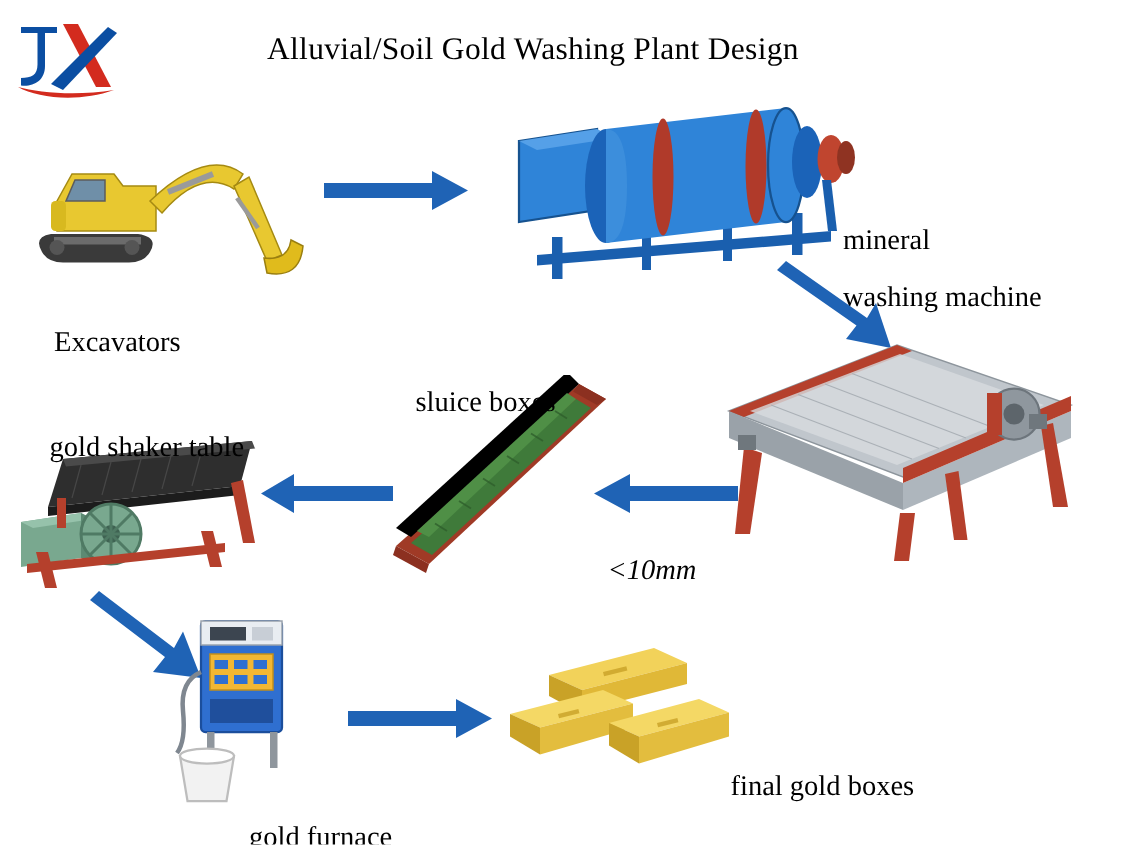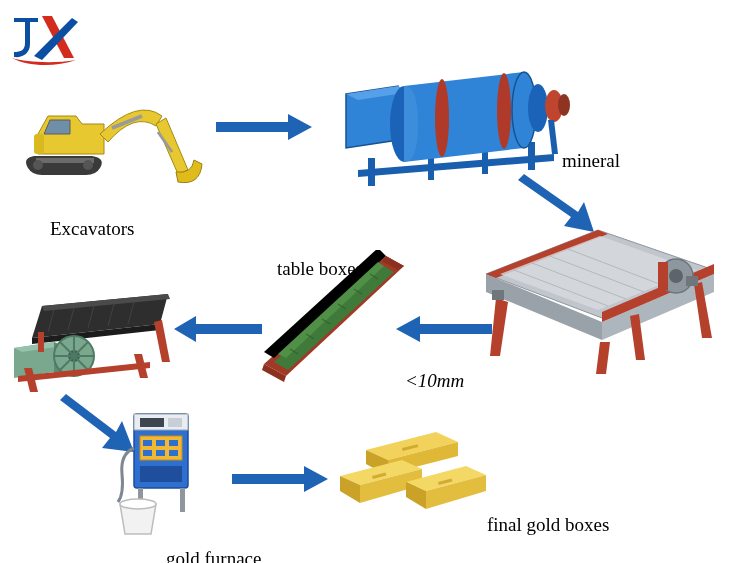--- a/index.html
+++ b/index.html
@@ -19,21 +19,21 @@
   }
   #title{
     left:178px;top:20px;
     font-size:21px;
     letter-spacing:0.2px;
   }
   .cap{font-size:19px;margin-top:30px;}
   
   #logo{left:8px;top:12px;width:72px;height:56px;}
   
-  #cap-excavator{left:50px;top:188px;text-align:right;}
+  #cap-excavator{left:36px;top:188px;text-align:right;}
   #cap-mineral{left:562px;top:120px;}
   #cap-washing{left:562px;top:158px;}
   #cap-vibrating{left:551px;top:379px;}
   #cap-sluice{left:277px;top:228px;}
   #cap-shaker{left:33px;top:258px;}
   #cap-10mm{left:405px;top:340px;font-style:italic;}
   #cap-furnace{left:166px;top:518px;text-align:right;}
   #cap-bars{left:487px;top:484px;}
 </style>
 </head>
@@ -43,20 +43,21 @@
 
   <svg id="logo" class="abs" viewBox="0 0 72 56">
     <g>
       <path d="M6 6 L30 6 L30 10 L22 10 L22 32 C22 42 14 46 6 45 L6 40 C13 40 17 38 17 31 L17 10 L6 10 Z" fill="#0b4ea2"></path>
       <path d="M34 4 L44 4 L66 46 L56 46 Z" fill="#d32b1e"></path>
       <path d="M64 6 L70 10 L34 48 L26 44 Z" fill="#0b4ea2"></path>
       <path d="M4 46 C18 50 44 52 68 48 C46 56 18 54 4 46 Z" fill="#d32b1e"></path>
     </g>
   </svg>
 
+  <div class="abs label" id="title">Alluvial/Soil Gold Washing Plant Design</div>
 
   <svg class="abs" style="left:16px;top:72px;" width="190" height="118" viewBox="0 0 190 118">
 
     <g>
       <path d="M12 96 q-6 -10 6 -12 l58 0 q14 2 8 12 q-4 7 -14 7 l-44 0 q-10 0 -14 -7 z" fill="#3a3a3a"></path>
       <rect x="20" y="86" width="58" height="5" fill="#6b6b6b"></rect>
       <circle cx="22" cy="93" r="5" fill="#555"></circle>
       <circle cx="72" cy="93" r="5" fill="#555"></circle>
     </g>
 
@@ -100,20 +101,21 @@
     <ellipse cx="110" cy="52" rx="7" ry="39" fill="#b03a2a"></ellipse>
     <ellipse cx="172" cy="45" rx="7" ry="38" fill="#b03a2a"></ellipse>
 
     <ellipse cx="206" cy="42" rx="10" ry="24" fill="#1b63b8"></ellipse>
     <ellipse cx="222" cy="40" rx="9" ry="16" fill="#c0452f"></ellipse>
     <ellipse cx="232" cy="39" rx="6" ry="11" fill="#8f3322"></ellipse>
 
     <path d="M216 54 l4 34 l6 0 l-4 -34 z" fill="#1a5fae"></path>
   </svg>
   <div class="abs label cap" id="cap-mineral">mineral</div>
+  <div class="abs label cap" id="cap-washing">washing machine</div>
 
   <svg class="abs" style="left:516px;top:168px;" width="90" height="70" viewBox="0 0 90 70">
     <path d="M4 4 L58 42 L64 32 L74 62 L44 56 L51 47 L-2 10 Z" fill="#1f63b5" transform="translate(4,2)"></path>
   </svg>
 
   <svg class="abs" style="left:480px;top:218px;" width="240" height="160" viewBox="0 0 240 160">
 
     <path d="M6 56 l112 -44 l116 40 l-112 48 z" fill="#c0c6cc" stroke="#8d959c" stroke-width="1"></path>
     <path d="M6 56 l0 18 l116 48 l0 -18 z" fill="#9aa2a9"></path>
     <path d="M122 104 l112 -48 l0 18 l-112 48 z" fill="#aeb6bd"></path>
@@ -160,21 +162,21 @@
       <line x1="96" y1="39" x2="104" y2="44"></line>
       <line x1="80" y1="54" x2="88" y2="59"></line>
       <line x1="64" y1="69" x2="72" y2="74"></line>
       <line x1="48" y1="84" x2="56" y2="89"></line>
       <line x1="32" y1="99" x2="40" y2="104"></line>
     </g>
 
     <path d="M128 6 l18 10 l-6 4 l-16 -9 z" fill="#8c3020"></path>
     <path d="M6 114 l22 12 l-2 6 l-22 -12 z" fill="#8c3020"></path>
   </svg>
-  <div class="abs label cap" id="cap-sluice">table boxes</div>
+  <div class="abs label cap" id="cap-sluice">sluice boxes</div>
 
   <svg class="abs" style="left:172px;top:308px;" width="92" height="36" viewBox="0 0 92 36">
     <path d="M90 16 l-66 0 l0 -8 l-22 13 l22 13 l0 -8 l66 0 z" fill="#1f63b5"></path>
   </svg>
 
   <svg class="abs" style="left:8px;top:270px;" width="172" height="124" viewBox="0 0 172 124">
 
     <path d="M34 36 l126 -12 l-8 30 l-128 14 z" fill="#2e2e2e"></path>
     <path d="M34 36 l126 -12 l2 5 l-126 12 z" fill="#4a4a4a"></path>
     <path d="M24 68 l128 -14 l0 6 l-128 14 z" fill="#1c1c1c"></path>
@@ -198,20 +200,21 @@
       <line x1="52" y1="72" x2="80" y2="100"></line>
       <line x1="52" y1="100" x2="80" y2="72"></line>
     </g>
 
     <path d="M10 106 l132 -14 l0 6 l-132 14 z" fill="#b5402c"></path>
     <path d="M16 98 l6 24 l8 0 l-6 -24 z" fill="#b5402c"></path>
     <path d="M126 84 l6 24 l8 0 l-6 -24 z" fill="#b5402c"></path>
     <path d="M146 52 l8 40 l8 0 l-8 -42 z" fill="#b5402c"></path>
     <path d="M30 62 l0 20 l6 0 l0 -20 z" fill="#b5402c"></path>
   </svg>
+  <div class="abs label cap" id="cap-shaker">gold shaker table</div>
 
   <svg class="abs" style="left:58px;top:388px;" width="84" height="72" viewBox="0 0 84 72">
     <path d="M2 4 L52 42 L58 31 L70 62 L38 58 L46 48 L-4 10 Z" fill="#1f63b5" transform="translate(6,2)"></path>
   </svg>
 
   <svg class="abs" style="left:110px;top:404px;" width="110" height="134" viewBox="0 0 110 134">
 
     <rect x="24" y="10" width="54" height="74" rx="3" fill="#2f6fd0" stroke="#1b4e9c" stroke-width="1.5"></rect>
     <rect x="24" y="10" width="54" height="16" fill="#e9edf2" stroke="#9aa3ad" stroke-width="1"></rect>
     <rect x="30" y="14" width="24" height="9" fill="#3c4550"></rect>

